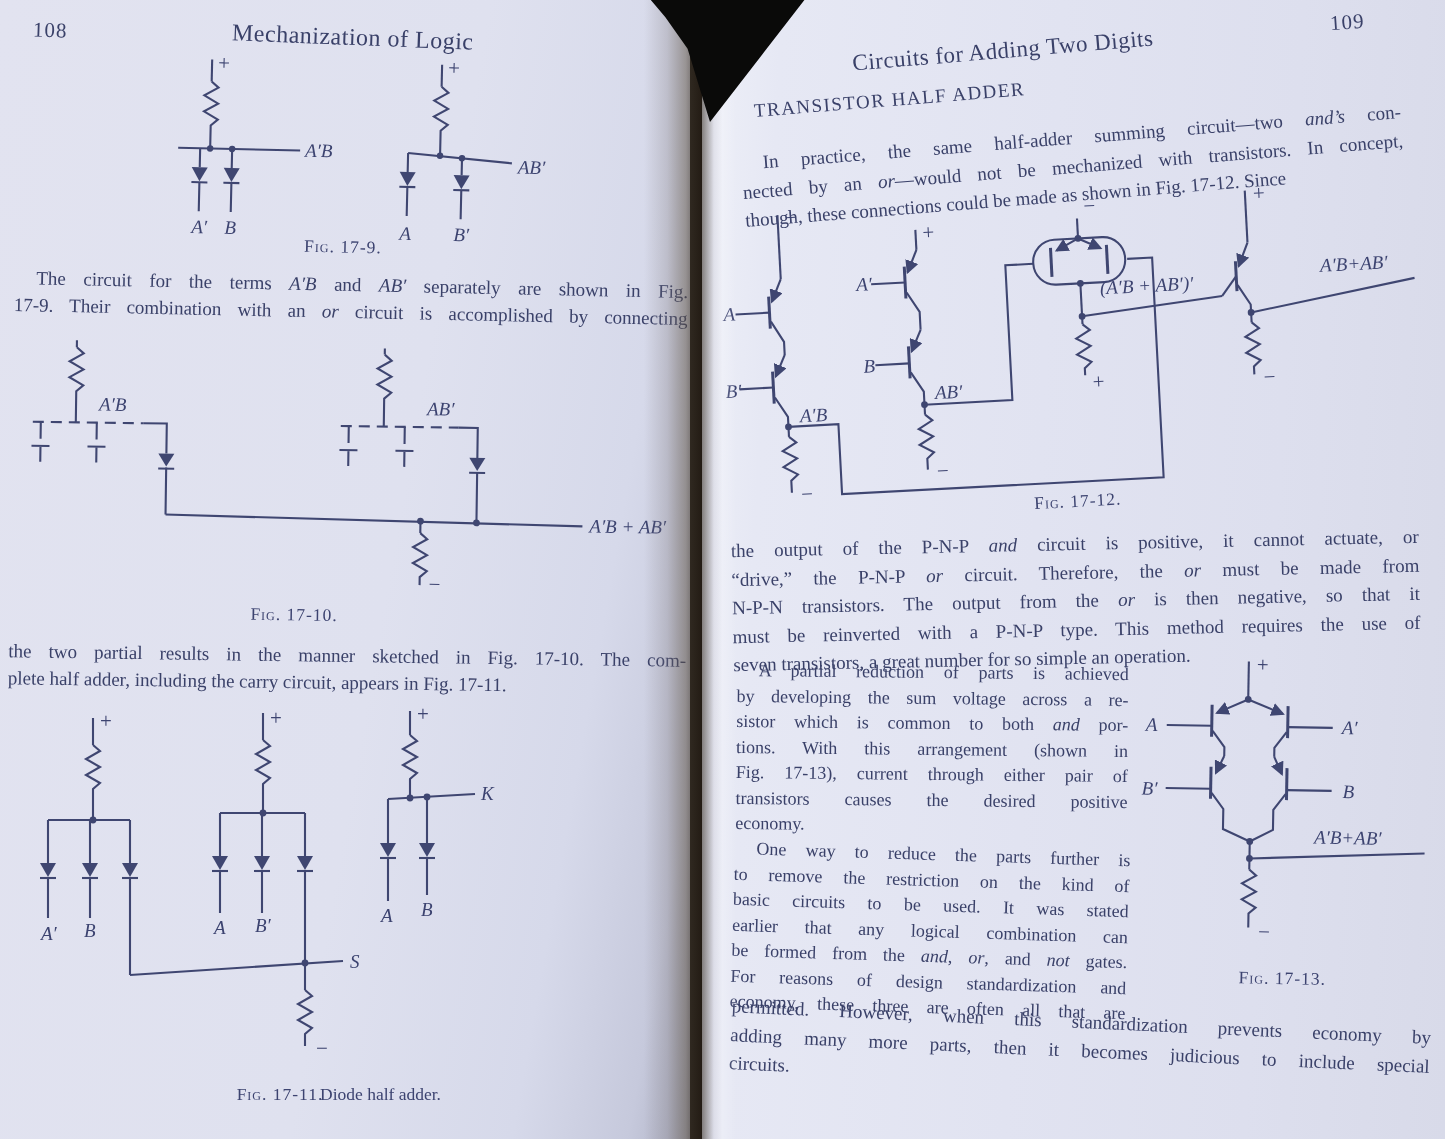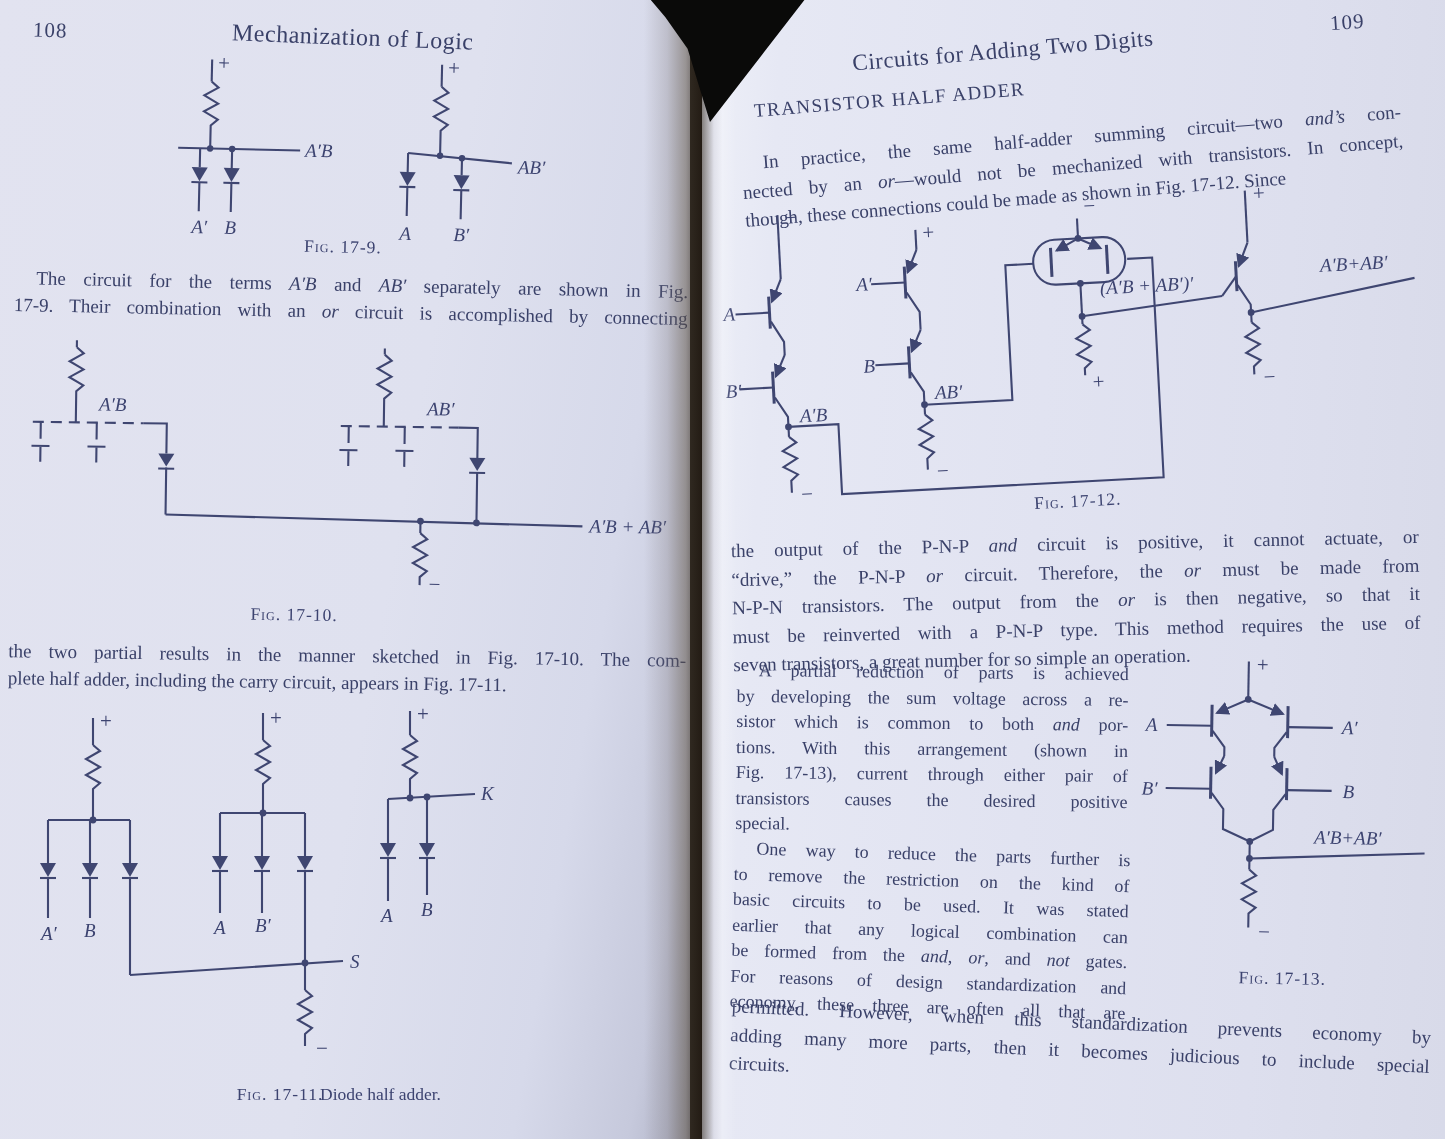--- a/index.html
+++ b/index.html
@@ -303,21 +303,21 @@
       <div class="pline l"><span>seven transistors, a great number for so simple an operation.</span></div>
     </div>
 
     <div class="abs para col" style="left:34px;top:660px;width:392px;transform:rotate(0.6deg);">
       <div class="pline j in"><span>A partial reduction of parts is achieved</span></div>
       <div class="pline j"><span>by developing the sum voltage across a re-</span></div>
       <div class="pline j"><span>sistor which is common to both </span><span class="it">and</span><span> por-</span></div>
       <div class="pline j"><span>tions. With this arrangement (shown in</span></div>
       <div class="pline j"><span>Fig. 17-13), current through either pair of</span></div>
       <div class="pline j"><span>transistors causes the desired positive</span></div>
-      <div class="pline l"><span>special.</span></div>
+      <div class="pline l"><span>economy.</span></div>
     </div>
 
     <div class="abs para col" style="left:30px;top:842px;width:396px;transform:rotate(1.8deg);">
       <div class="pline j in"><span>One way to reduce the parts further is</span></div>
       <div class="pline j"><span>to remove the restriction on the kind of</span></div>
       <div class="pline j"><span>basic circuits to be used. It was stated</span></div>
       <div class="pline j"><span>earlier that any logical combination can</span></div>
       <div class="pline j"><span>be formed from the </span><span class="it">and</span><span>, </span><span class="it">or</span><span>, and </span><span class="it">not</span><span> gates.</span></div>
       <div class="pline j"><span>For reasons of design standardization and</span></div>
       <div class="pline j"><span>economy, these three are often all that are</span></div>

